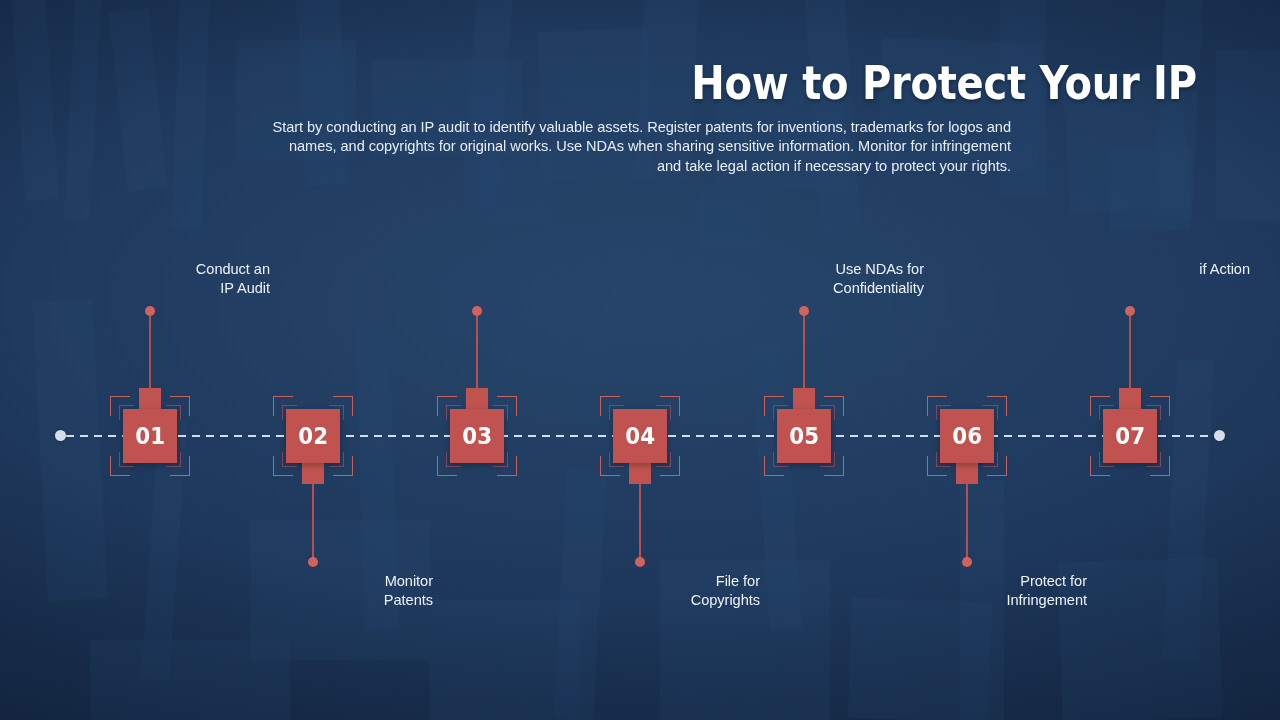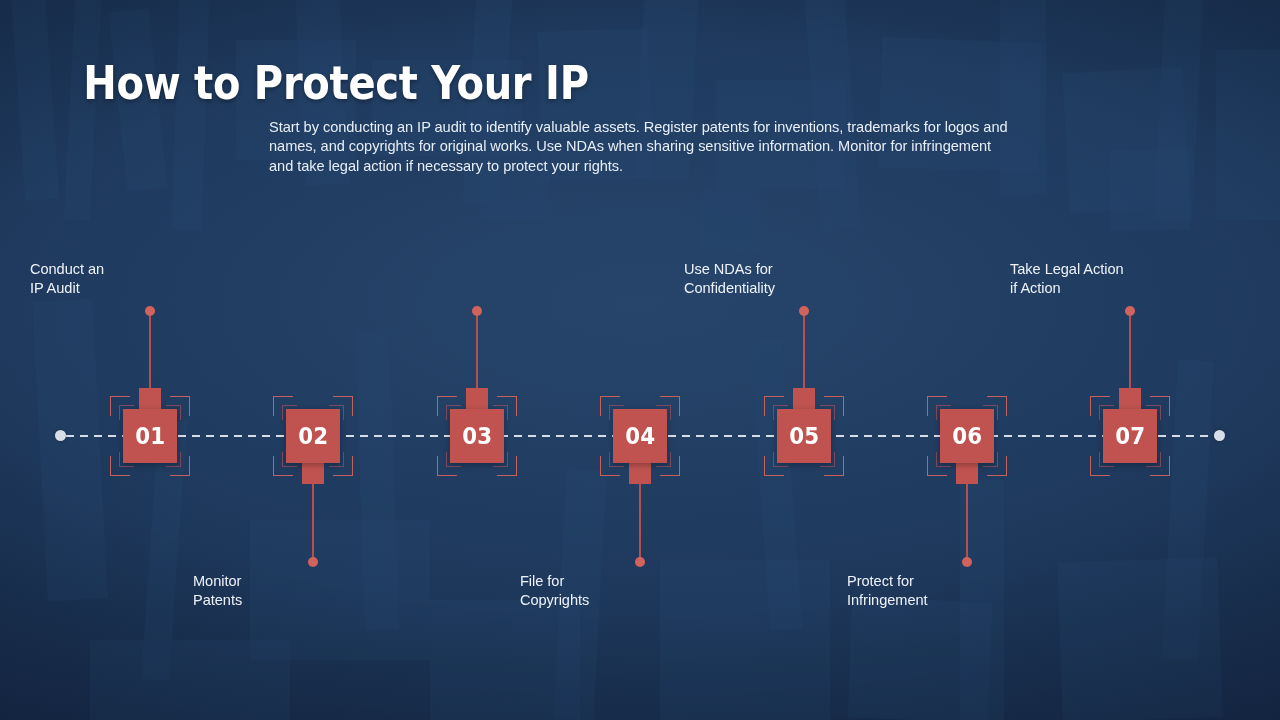--- a/index.html
+++ b/index.html
@@ -18,21 +18,21 @@
       radial-gradient(115% 85% at 50% 42%, #27456b 0%, #1f3a5e 42%, #172c4b 78%, #132440 100%);
   }
   .bg-shapes{ position:absolute; inset:0; opacity:.5; }
   .bg-shapes span{ position:absolute; display:block; background:#2a4c76; opacity:.42; filter:blur(.4px); }
   .bg-vig{
     position:absolute; inset:0;
     background:radial-gradient(125% 95% at 50% 45%, rgba(0,0,0,0) 42%, rgba(9,19,36,.55) 100%);
   }
 
   
-  .header{ position:absolute; left:0; top:0; width:1280px; text-align:left; }
+  .header{ position:absolute; left:0; top:0; width:1280px; text-align:right; }
   .title{
     margin-top:57px;
     font-family:"DejaVu Sans", sans-serif;
     font-weight:700;
     font-size:46px;
     line-height:52px;
     letter-spacing:-.3px;
     color:#ffffff;
     transform:scaleX(.87);
     text-shadow:0 2px 5px rgba(0,0,0,.35);
@@ -99,21 +99,21 @@
 
   .stem{ position:absolute; left:-0.75px; width:1.5px; background:#b4514e; }
   .node.up .stem{ top:311px; height:78px; }
   .node.down .stem{ top:483px; height:78px; }
 
   .dot{ position:absolute; left:-5px; width:10px; height:10px; border-radius:50%; background:#d2625c; }
   .node.up .dot{ top:306px; }
   .node.down .dot{ top:557px; }
 
   .lbl{
-    position:absolute; left:-120px; width:240px; text-align:left;
+    position:absolute; left:-120px; width:240px; text-align:right;
     font-size:14.6px; line-height:19px; color:#eef2f8; letter-spacing:-.05px;
   }
   .node.up .lbl{ top:260px; }
   .node.down .lbl{ top:572px; }
 </style>
 </head>
 <body>
 
 <div class="bg-root">
   <div class="bg-grad"></div>
@@ -320,18 +320,17 @@
           <i class="bl"></i>
           <i class="br"></i>
         </div>
         <div class="tab"></div>
         <div class="stem"></div>
         <div class="dot"></div>
         <div class="box">
           <span>07</span>
         </div>
         <div class="lbl">
-          <div>Take Legal Action</div>
           <div>if Action</div>
         </div>
       </div>
     </div>
 </div>
 
 </body></html>

